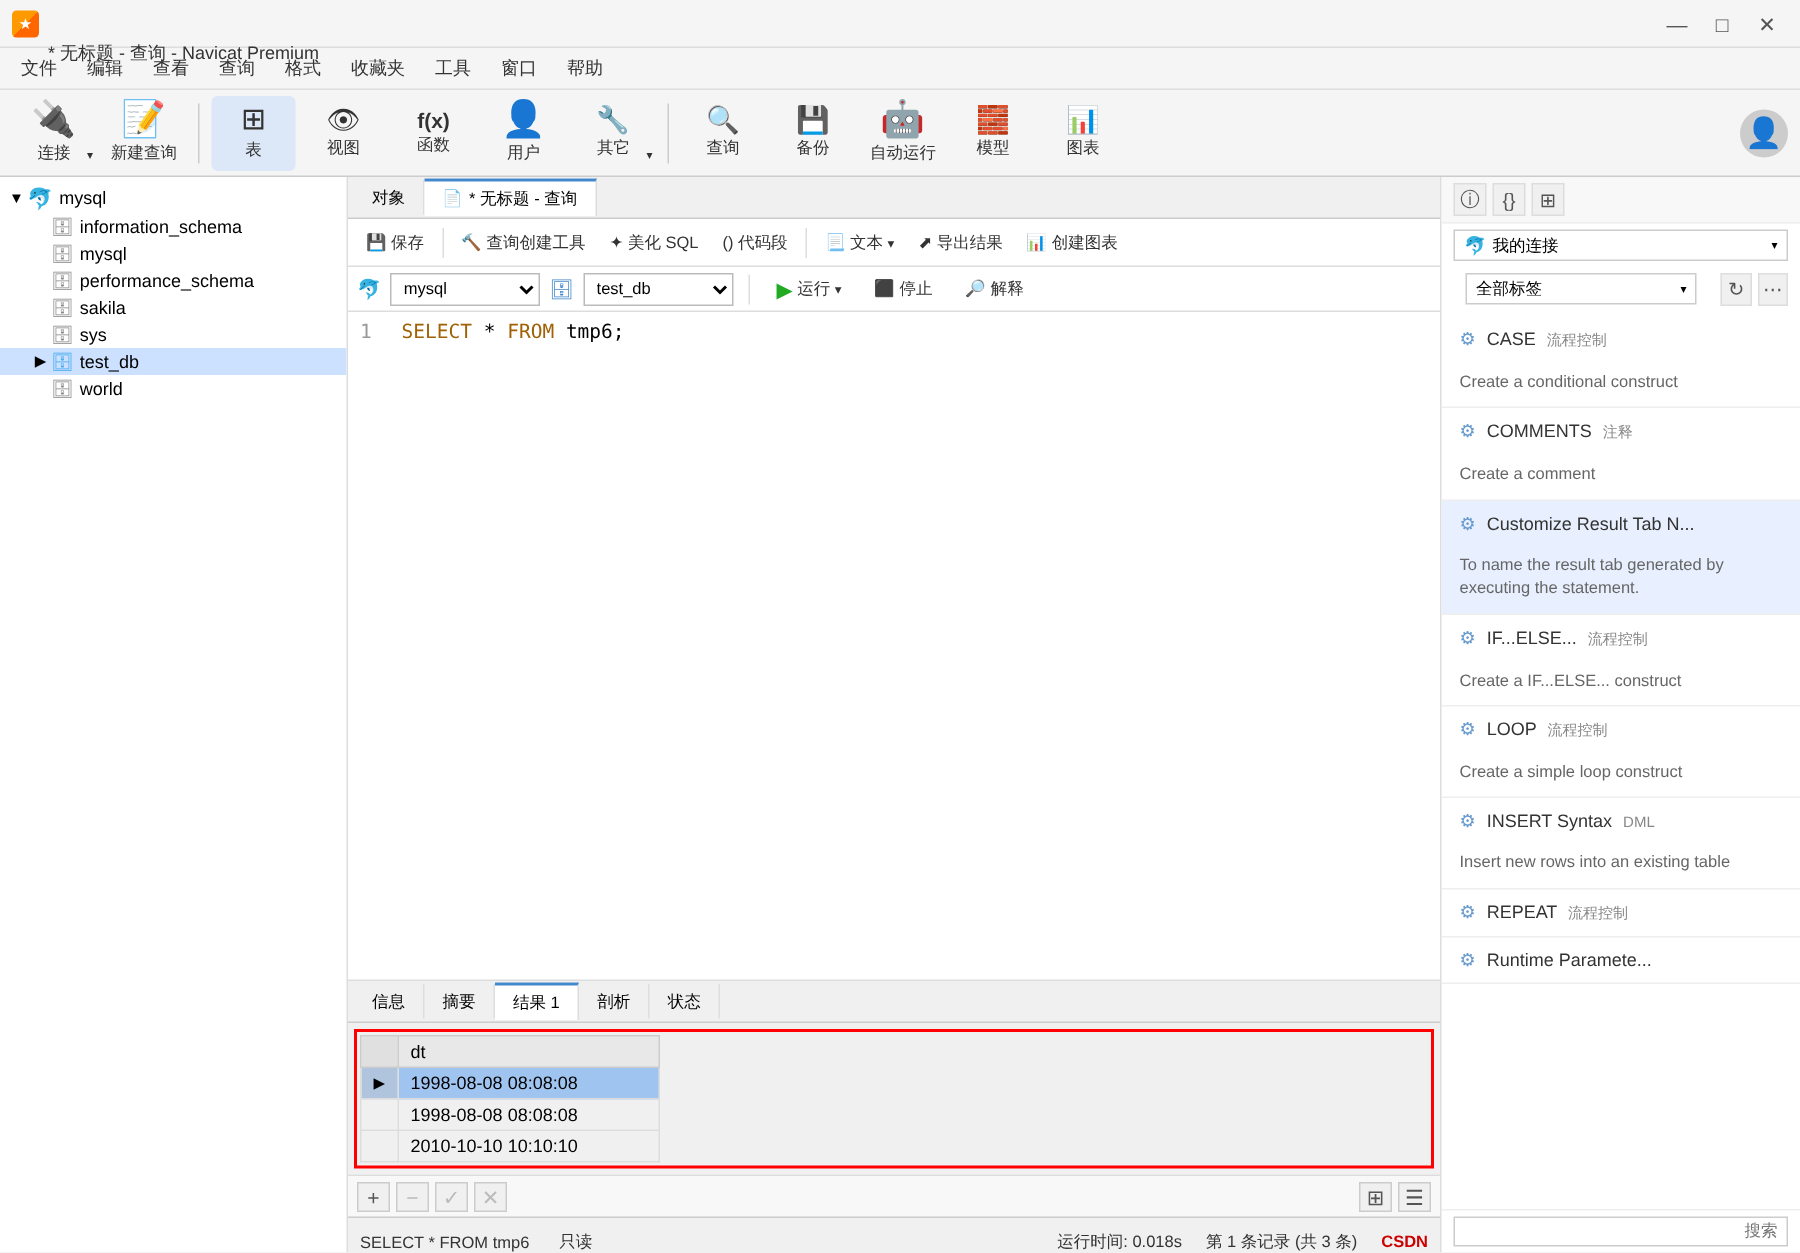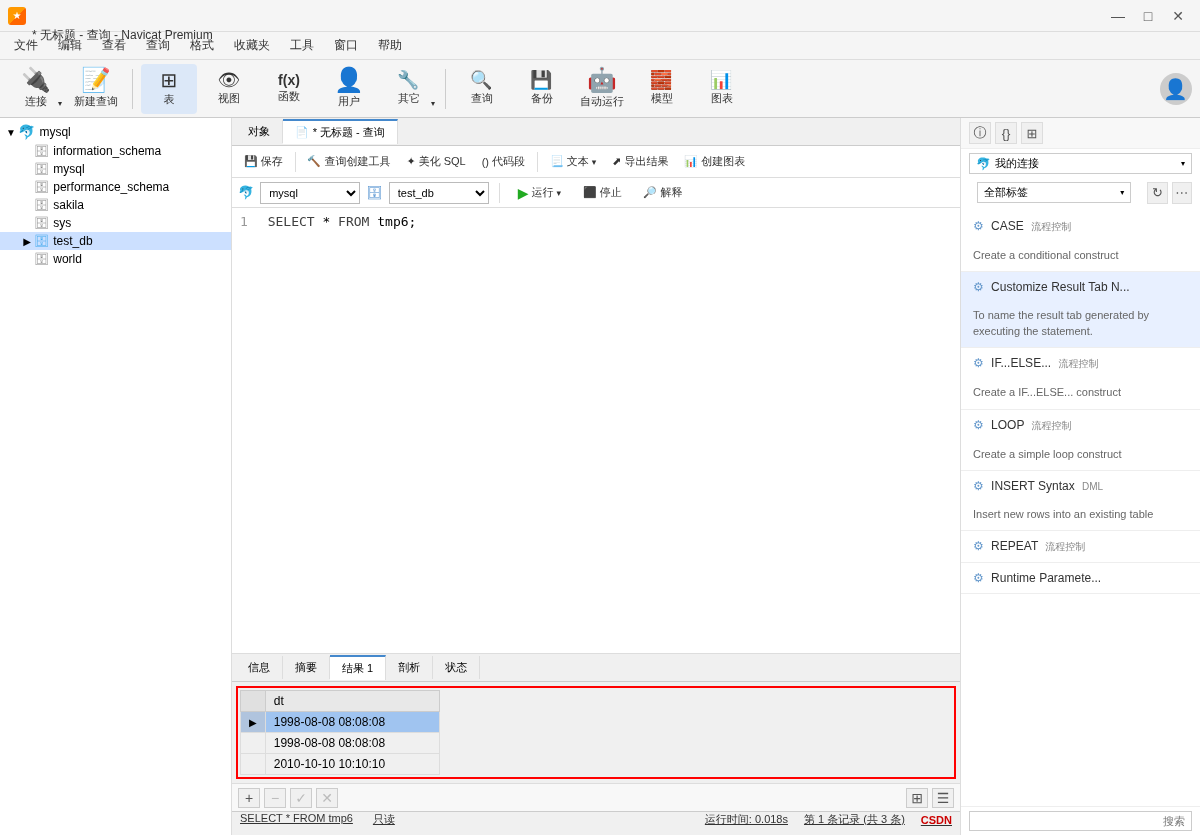--- a/index.html
+++ b/index.html
@@ -65,41 +65,41 @@
       height: 30px; padding: 0 6px; gap: 6px;
     }
     .db-select { border: 1px solid #bbb; background: white; padding: 2px 4px; font-size: 11px; height: 22px; min-width: 100px; }
     .run-btn { display: flex; align-items: center; gap: 3px; padding: 3px 8px; background: transparent; border: none; cursor: pointer; font-size: 11px; color: #333; }
     .run-green { color: #22aa22; font-size: 14px; }
     .stop-red { color: #cc2222; }
 
     
     .code-editor { background: white; flex: 1; padding: 6px 8px; font-family: Consolas, monospace; font-size: 13px; position: relative; overflow: auto; }
     .line-num { color: #999; margin-right: 12px; user-select: none; }
-    .kw { color: #404040; }
+    .kw { color: #a16207; }
     .result-tabs { display: flex; align-items: center; background: #f0f0f0; border-bottom: 1px solid #ccc; height: 28px; padding: 0 4px; }
     .result-tab { padding: 4px 12px; cursor: pointer; font-size: 11px; border-right: 1px solid #ddd; }
     .result-tab.active { background: white; border-top: 2px solid #4488cc; }
 
     
     .result-table-wrapper { padding: 4px; overflow: auto; max-height: 160px; }
     .result-table { border-collapse: collapse; font-size: 12px; min-width: 200px; }
     .result-table th { background: #e8e8e8; border: 1px solid #ccc; padding: 3px 8px; font-weight: normal; text-align: left; }
     .result-table td { border: 1px solid #ddd; padding: 3px 8px; }
     .result-table tr.selected td { background: #a0c4f0; }
     .red-border { border: 2px solid red; }
 
     
     .result-toolbar { display: flex; align-items: center; background: #f8f8f8; border-top: 1px solid #ddd; height: 28px; padding: 0 6px; gap: 4px; justify-content: space-between; }
     .result-tb-left { display: flex; gap: 4px; }
     .result-tb-btn { width: 22px; height: 20px; display: flex; align-items: center; justify-content: center; cursor: pointer; font-size: 14px; border: 1px solid #ccc; background: #f0f0f0; color: #555; }
     .result-tb-btn.disabled { color: #bbb; cursor: default; }
 
     
-    .status-bar { display: flex; align-items: flex-start; background: #f0f0f0; border-top: 1px solid #ccc; height: 24px; padding: 0 8px; font-size: 11px; color: #333; gap: 20px; text-decoration: underline; }
+    .status-bar { display: flex; align-items: flex-end; background: #f0f0f0; border-top: 1px solid #ccc; height: 24px; padding: 0 8px; font-size: 11px; color: #333; gap: 20px; }
     .status-right { margin-left: auto; display: flex; gap: 16px; align-items: center; }
 
     
     .snippet-panel { width: 240px; background: white; border-left: 1px solid #ddd; display: flex; flex-direction: column; overflow: hidden; }
     .snippet-header { display: flex; align-items: center; justify-content: space-between; padding: 4px 8px; border-bottom: 1px solid #eee; background: #f8f8f8; }
     .snippet-toolbar { display: flex; gap: 4px; }
     .snip-icon-btn { width: 22px; height: 22px; display: flex; align-items: center; justify-content: center; cursor: pointer; font-size: 13px; color: #555; border: 1px solid #ddd; background: #f0f0f0; }
     .conn-selector { display: flex; align-items: center; background: white; border: 1px solid #ccc; padding: 2px 6px; font-size: 11px; gap: 4px; cursor: pointer; width: calc(100% - 16px); margin: 4px 8px; }
     .conn-selector-arrow { font-size: 8px; margin-left: auto; }
     .tag-selector { display: flex; align-items: center; background: white; border: 1px solid #ccc; padding: 2px 6px; font-size: 11px; gap: 4px; cursor: pointer; width: calc(100% - 56px); margin: 4px 12px 4px 8px; }
@@ -442,20 +442,28 @@
 
     <div class="snippet-list">
       <div class="snippet-item">
         <div class="snippet-title">
           <span style="color:#6699cc;margin-right:4px;">⚙</span>
           <span>CASE</span>
           <span class="snippet-tag">流程控制</span>
         </div>
         <div class="snippet-desc">Create a conditional construct</div>
       </div>
+      <div class="snippet-item">
+        <div class="snippet-title">
+          <span style="color:#6699cc;margin-right:4px;">⚙</span>
+          <span>COMMENTS</span>
+          <span class="snippet-tag">注释</span>
+        </div>
+        <div class="snippet-desc">Create a comment</div>
+      </div>
       <div class="snippet-item snippet-active">
         <div class="snippet-title">
           <span style="color:#6699cc;margin-right:4px;">⚙</span>
           <span>Customize Result Tab N...</span>
         </div>
         <div class="snippet-desc">To name the result tab generated by executing the statement.</div>
       </div>
       <div class="snippet-item">
         <div class="snippet-title">
           <span style="color:#6699cc;margin-right:4px;">⚙</span>

